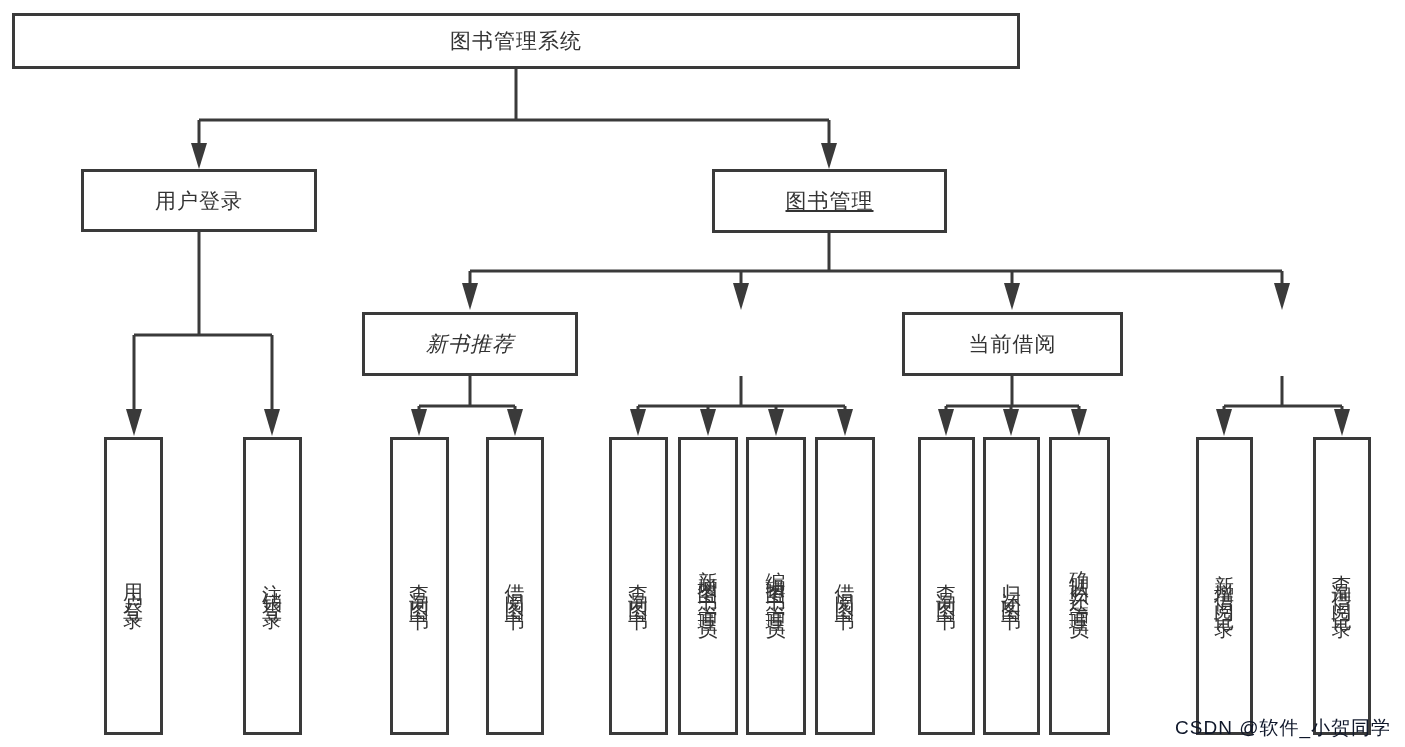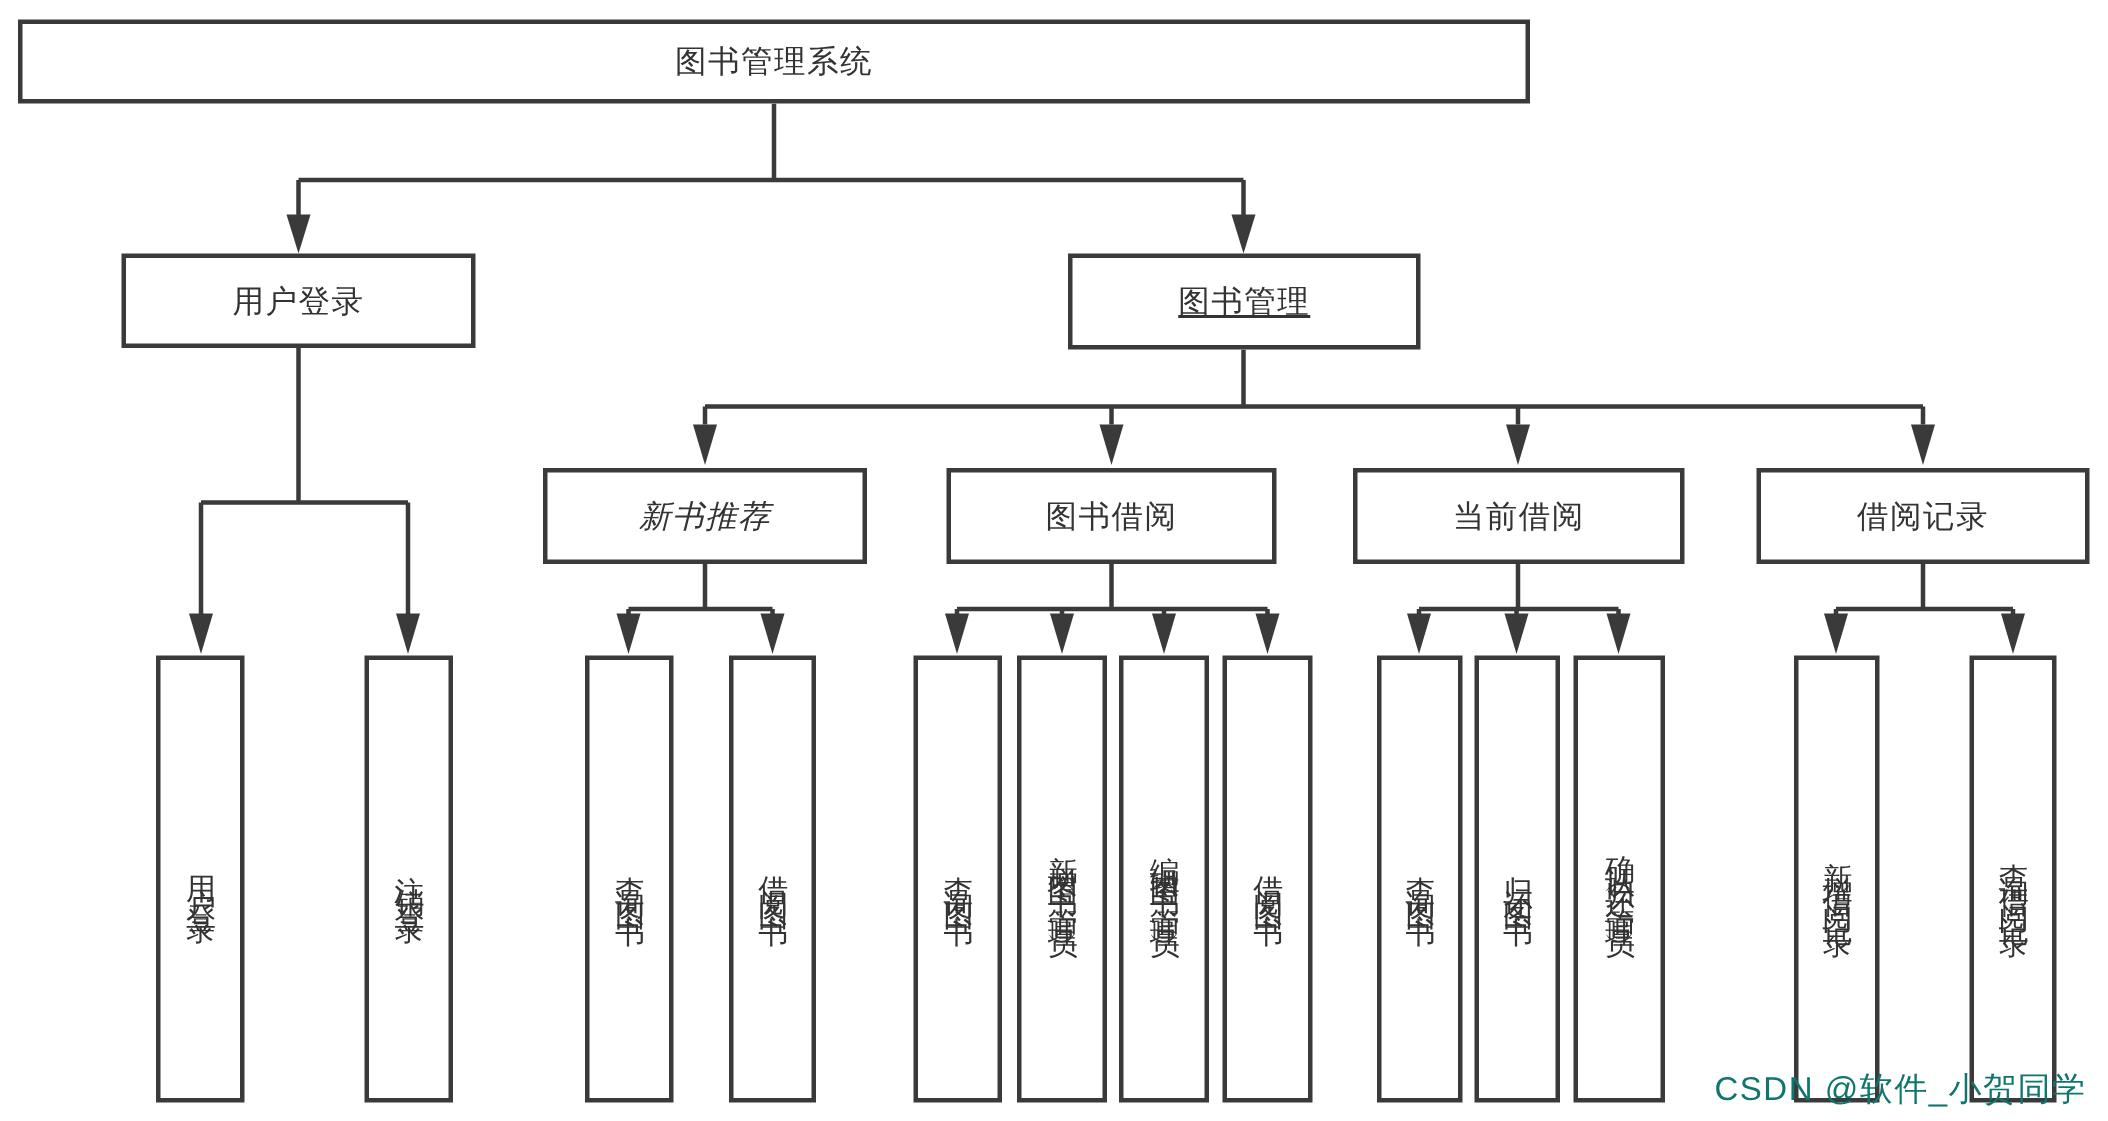--- a/index.html
+++ b/index.html
@@ -43,22 +43,22 @@
     letter-spacing: 9px;
     line-height: 1;
   }
   .box.v.long {
     letter-spacing: 7px;
   }
   .watermark {
     position: absolute;
     right: 14px;
     bottom: 6px;
-    font-size: 22px;
-    color: #0f766e;
+    font-size: 19px;
+    color: #0f172a;
     letter-spacing: 1px;
     white-space: nowrap;
   }
 </style>
 </head>
 <body>
 
 <div class="canvas">
 
   <svg class="connectors" viewBox="0 0 1405 747" xmlns="http://www.w3.org/2000/svg">
@@ -115,28 +115,22 @@
   <div class="box h" style="left:81px; top:169px; width:236px; height:63px;">
     <span>用户登录</span>
   </div>
   <div class="box h" style="left:712px; top:169px; width:235px; height:64px;text-decoration:underline;">
     <span>图书管理</span>
   </div>
 
   <div class="box h" style="left:362px; top:312px; width:216px; height:64px;font-style:italic;">
     <span>新书推荐</span>
   </div>
-  <div class="box h" style="left:631px; top:312px; width:220px; height:64px;">
-    <span>图书借阅</span>
-  </div>
   <div class="box h" style="left:902px; top:312px; width:221px; height:64px;">
     <span>当前借阅</span>
-  </div>
-  <div class="box h" style="left:1171px; top:312px; width:222px; height:64px;">
-    <span>借阅记录</span>
   </div>
 
   <div class="box v" style="left:104px; top:437px; width:59px; height:298px;">
     <span>用户登录</span>
   </div>
   <div class="box v" style="left:243px; top:437px; width:59px; height:298px;">
     <span>注销登录</span>
   </div>
 
   <div class="box v" style="left:390px; top:437px; width:59px; height:298px;">

